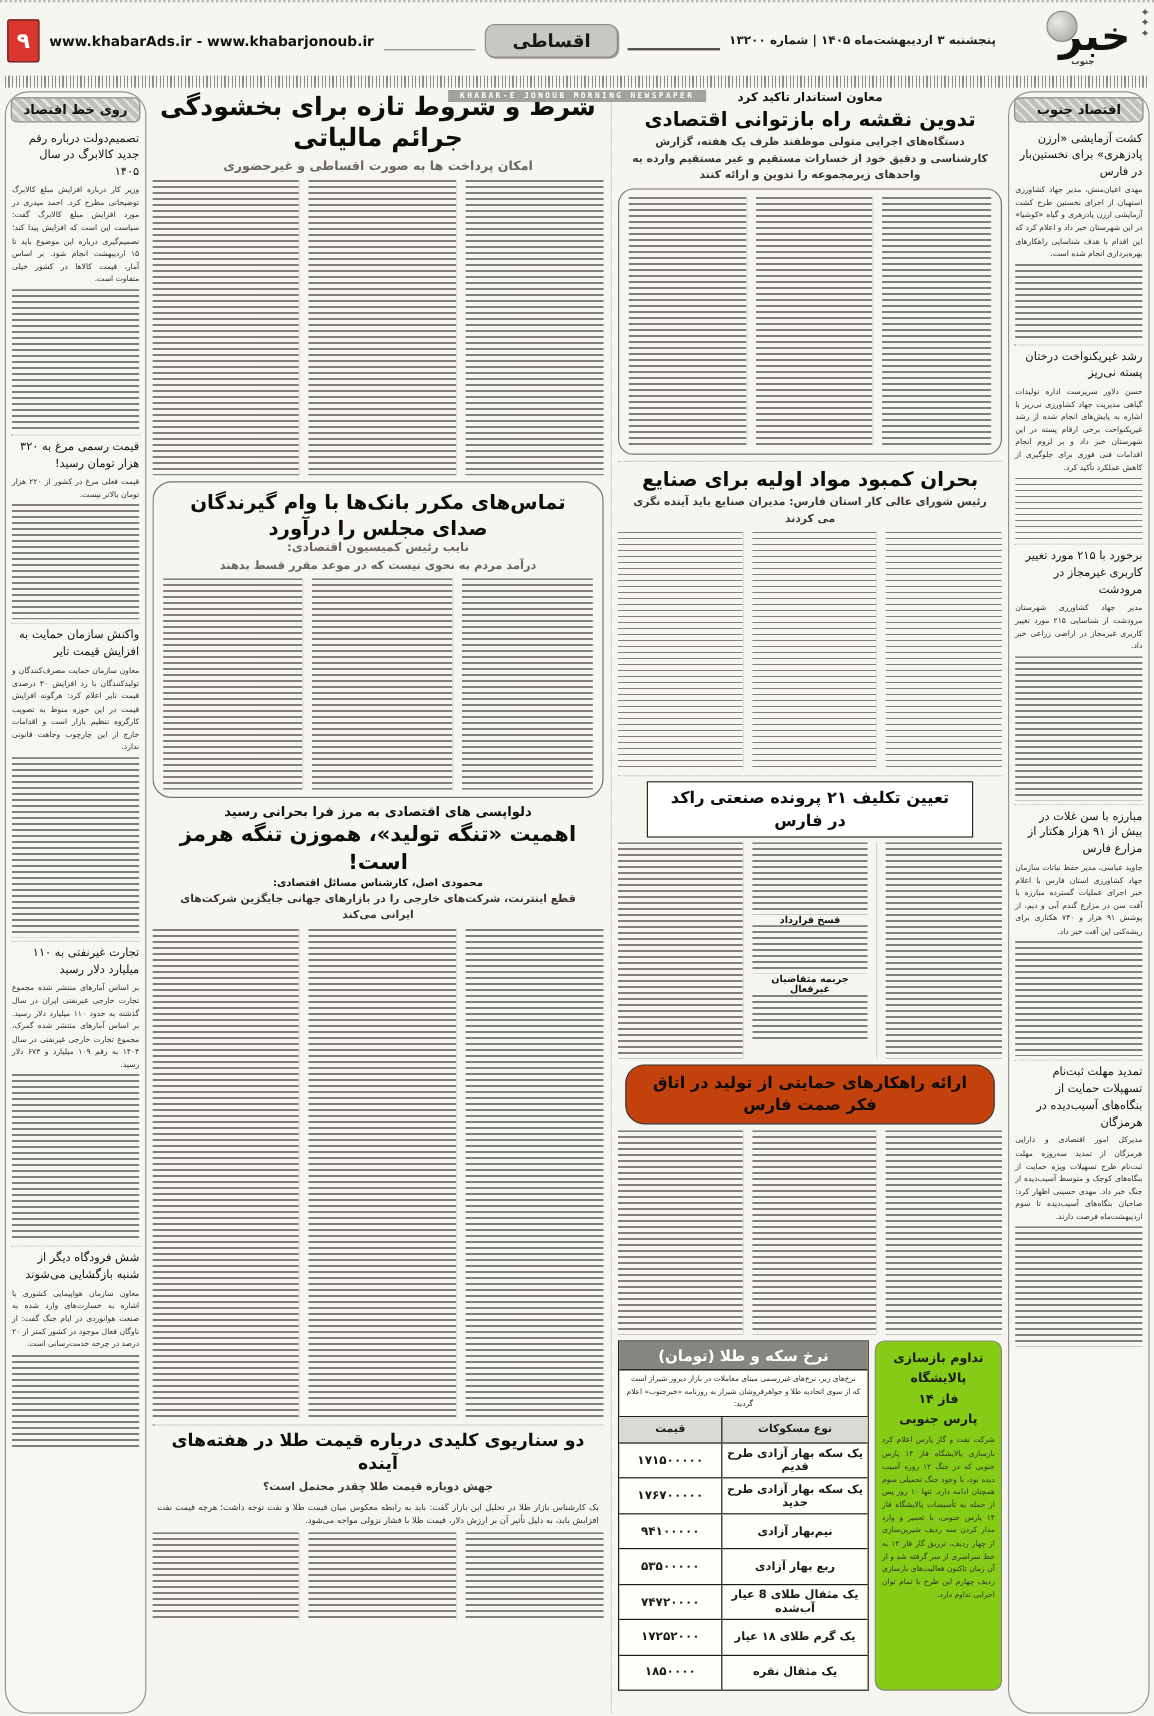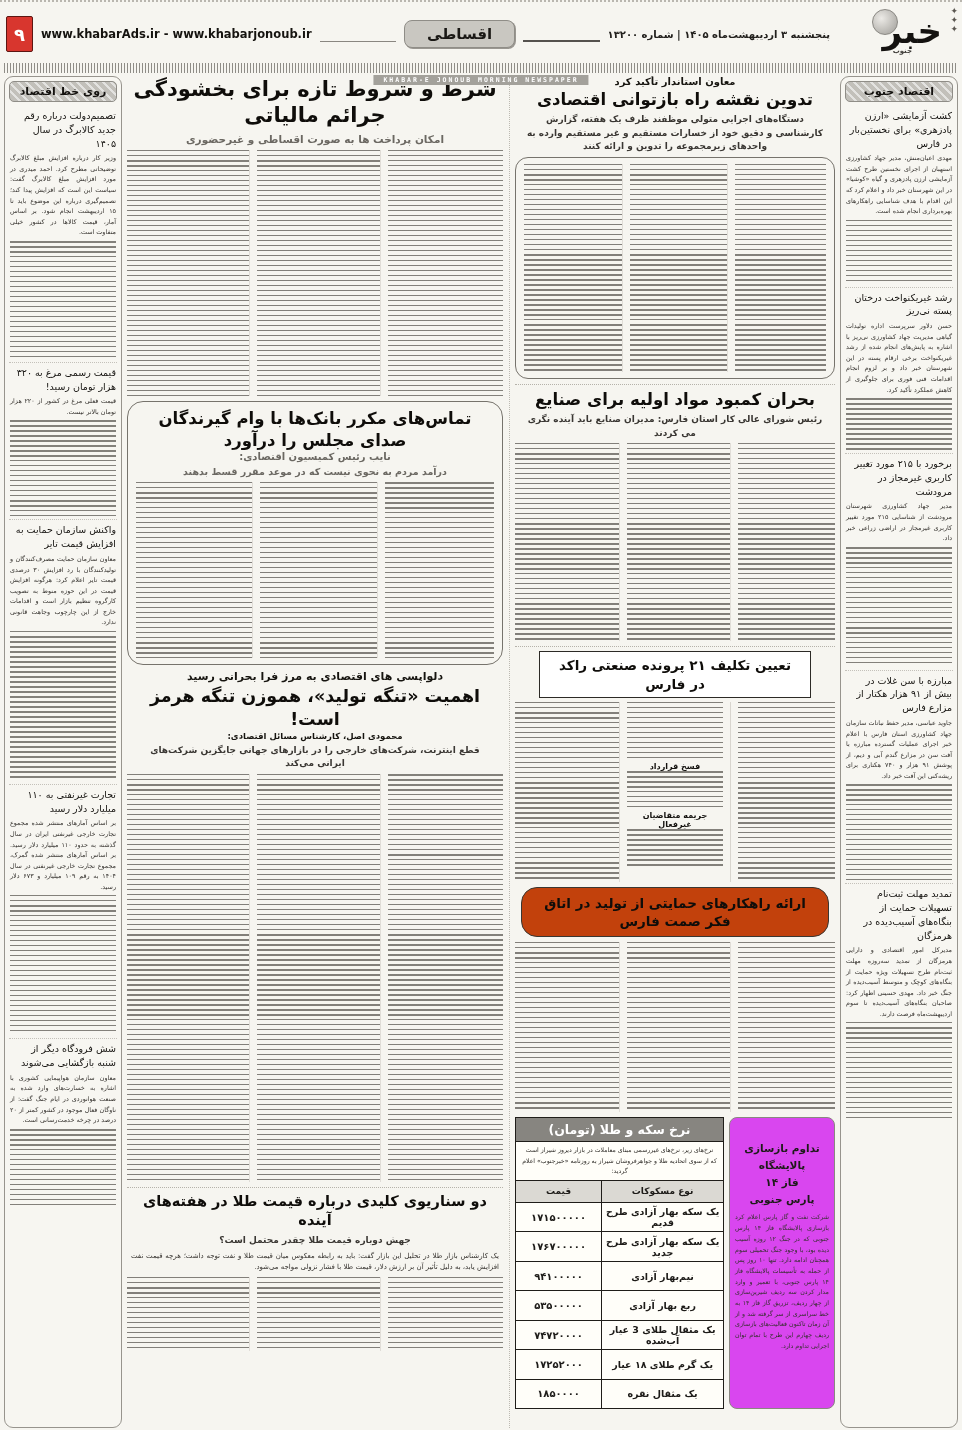--- a/index.html
+++ b/index.html
@@ -24,21 +24,21 @@
   .pagenum{width:27px;height:36px;background:#d8362e;border:1px solid #5c1612;color:#fff;
     font-size:18px;font-weight:bold;display:flex;align-items:center;justify-content:center;border-radius:2px}
   .strip{height:10px;margin:2px 0 3px 0;position:relative;
     background:repeating-linear-gradient(90deg,#8f8d87 0 1px,transparent 1px 3px)}
   .strip-label{position:absolute;left:50%;top:12px;transform:translateX(-50%);height:10px;
     background:#a3a19b;color:#fff;font-size:6.5px;font-weight:bold;letter-spacing:2px;
     padding:1px 10px;font-family:"DejaVu Sans Mono",monospace;white-space:nowrap}
 
   
   .main{display:flex;gap:5px;height:1352px}
-  .rail{flex:0 0 118px;border:1px solid #97948d;border-radius:9px;padding:3px 4px;overflow:hidden;background:#f7f6f1}
+  .rail{flex:0 0 118px;border:1px solid #97948d;border-radius:20px;padding:3px 4px;overflow:hidden;background:#f7f6f1}
   .rail-head{margin:1px 0 4px 0;border:1px solid #8f8d87;border-radius:5px;padding:3px 2px;text-align:center;
     font-size:11px;font-weight:bold;color:#13110e;background:#c2c0ba;
     background-image:repeating-linear-gradient(45deg,rgba(255,255,255,.55) 0 2px,transparent 2px 6px)}
   .rail-item{padding:3px 1px;border-bottom:1px dotted #c4c1ba}
   .rail-item:last-child{border-bottom:none}
   .rail-item h3{font-size:9.5px;font-weight:normal;text-align:right;line-height:1.45;margin-bottom:3px;color:#14120f}
   .rail-item p{font-size:6.4px;line-height:1.65;text-align:justify;color:#33302c;margin-bottom:3px}
   .rail-item p:empty{display:none}
 
   .ft{background-image:repeating-linear-gradient(180deg,#56534d 0,#56534d 1.5px,transparent 1.5px,transparent 5px);opacity:.72}
@@ -57,21 +57,21 @@
   .sub{font-size:9px;font-weight:bold;text-align:center;color:#3a3733;line-height:1.5;margin:3px 8px}
   .sub.gray{color:#6b6862;font-size:10.5px}
   .boxed{border:1px solid #76736c;border-radius:13px;padding:6px 8px}
   .hl-box{display:block;border:1.4px solid #2c2a26;padding:4px 10px;margin:0 24px 4px 24px;background:#fff}
   .pill-box{border:1.4px solid #3a3732;border-radius:16px;padding:6px 10px;margin:0 6px 5px 6px;background:#c2410c}
   .crosshead{font-size:8px;font-weight:bold;text-align:center;margin:0 0;color:#14120f}
   .sep{border-top:1px dotted #b5b2aa;margin:4px 0}
 
   
   .bottom-row{display:flex;gap:5px;height:292px}
-  .refinery{flex:0 0 106px;border:1px solid #8a8781;border-radius:8px;padding:20px 5px;background:#d946ef;overflow:hidden}
+  .refinery{flex:0 0 106px;border:1px solid #8a8781;border-radius:8px;padding:4px 5px;background:#84cc16;overflow:hidden}
   .refinery h3{font-size:10.5px;font-weight:bold;text-align:center;line-height:1.6;margin:2px 0 5px 0;white-space:pre-line}
   .refinery p{font-size:6.3px;line-height:1.7;text-align:justify;color:#33302c}
   .ptable{flex:1;border:1.4px solid #1f1d19;background:#fffef9;display:flex;flex-direction:column}
   .pt-title{background:#878580;color:#fff;font-size:12.5px;font-weight:bold;text-align:center;padding:4px 0;border-bottom:1.4px solid #1f1d19}
   .pt-note{font-size:6.2px;line-height:1.7;text-align:center;color:#2e2b27;padding:3px 6px;border-bottom:1.2px solid #1f1d19}
   .pt-row{display:flex;flex:1;border-bottom:1px solid #1f1d19}
   .pt-row:last-child{border-bottom:none}
   .pt-row .cell-type{flex:1.35;display:flex;align-items:center;justify-content:center;font-size:9.5px;font-weight:bold;border-left:1px solid #1f1d19;padding:0 3px;text-align:center}
   .pt-row .cell-price{flex:1;display:flex;align-items:center;justify-content:center;font-size:10px;font-weight:bold}
   .pt-row.head{background:#dbd9d3;flex:0 0 22px}
@@ -213,21 +213,21 @@
             </div>
             <div class="pt-row">
               <div class="cell-type">نیم‌بهار آزادی</div>
               <div class="cell-price">۹۴۱۰۰۰۰۰</div>
             </div>
             <div class="pt-row">
               <div class="cell-type">ربع بهار آزادی</div>
               <div class="cell-price">۵۳۵۰۰۰۰۰</div>
             </div>
             <div class="pt-row">
-              <div class="cell-type">یک مثقال طلای 3 عیار آب‌شده</div>
+              <div class="cell-type">یک مثقال طلای 8 عیار آب‌شده</div>
               <div class="cell-price">۷۴۷۲۰۰۰۰</div>
             </div>
             <div class="pt-row">
               <div class="cell-type">یک گرم طلای ۱۸ عیار</div>
               <div class="cell-price">۱۷۲۵۲۰۰۰</div>
             </div>
             <div class="pt-row">
               <div class="cell-type">یک مثقال نقره</div>
               <div class="cell-price">۱۸۵۰۰۰۰</div>
             </div>

